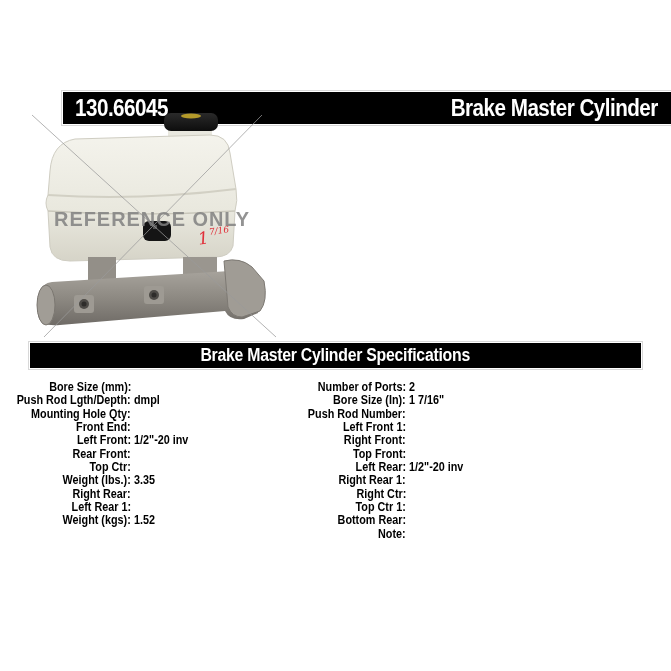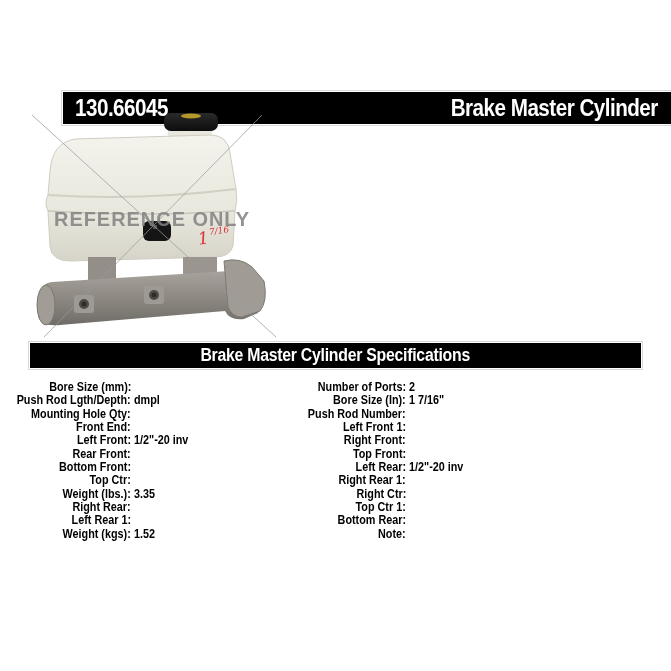--- a/index.html
+++ b/index.html
@@ -200,24 +200,20 @@
     </div>
   <div class="spec-row">
       <span class="spec-label">Left Front:</span>
       <span class="spec-value">1/2"-20 inv</span>
     </div>
   <div class="spec-row">
       <span class="spec-label">Rear Front:</span>
       <span class="spec-value"></span>
     </div>
   <div class="spec-row">
-      <span class="spec-label">Bottom Front:</span>
-      <span class="spec-value"></span>
-    </div>
-  <div class="spec-row">
       <span class="spec-label">Top Ctr:</span>
       <span class="spec-value"></span>
     </div>
   <div class="spec-row">
       <span class="spec-label">Weight (lbs.):</span>
       <span class="spec-value">3.35</span>
     </div>
   <div class="spec-row">
       <span class="spec-label">Right Rear:</span>
       <span class="spec-value"></span>

